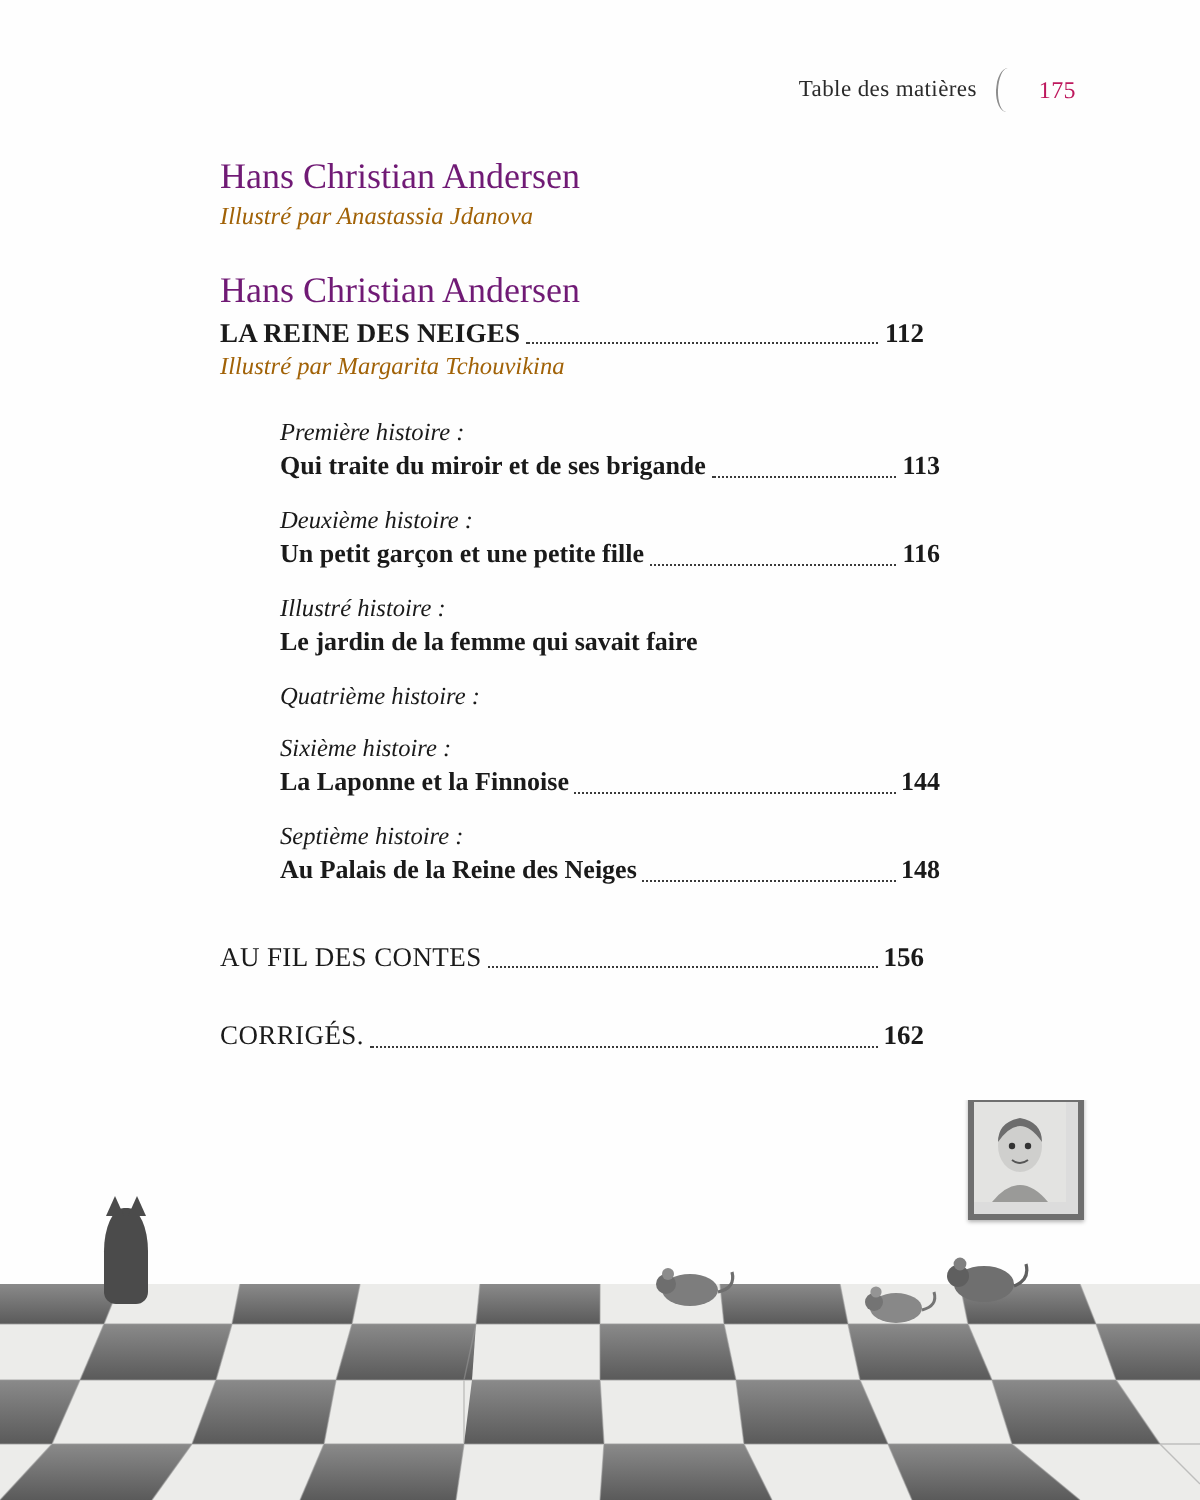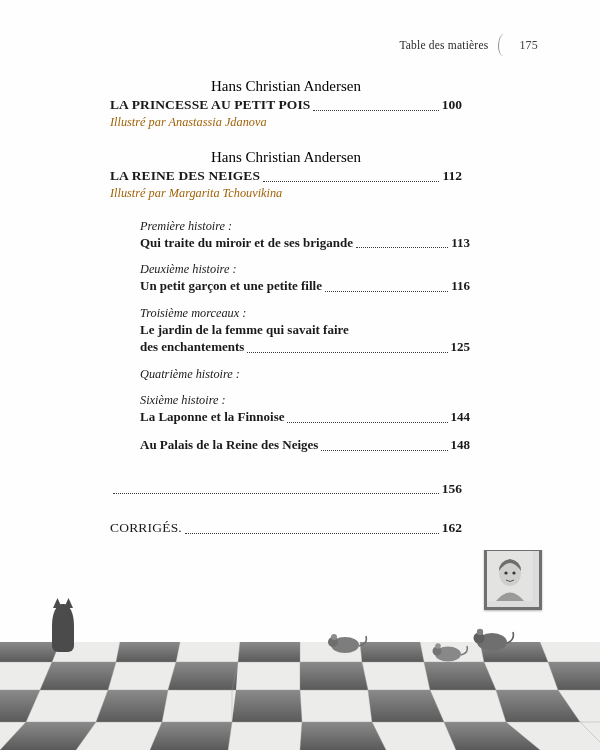--- a/index.html
+++ b/index.html
@@ -40,38 +40,37 @@
   .header .hdr-sep {
     display: inline-block;
     width: 10px;
     height: 22px;
     border-left: 1px solid #8d8d8d;
     border-radius: 60% 0 0 60%;
     transform: skewX(-2deg);
   }
   .header .hdr-page {
     font-size: 12px;
-    color: #404040;
+    color: #be185d;
   }
 
   
   .toc {
     position: absolute;
     top: 76px;
     left: 110px;
     width: 352px;
   }
 
   .entry-block { margin-bottom: 17px; }
 
   .author {
-    font-size: 15px;
+    font-size: 18px;
     line-height: 1.35;
-    color: #000000;
-    text-align: center;
+    color: #701a75;
   }
 
   
   .dotline {
     display: flex;
     align-items: flex-end;
     width: 100%;
     line-height: 1.3;
   }
   .dotline .txt {
@@ -192,25 +191,20 @@
   <div class="header">
     <span class="hdr-title">Table des matières</span>
     <span class="hdr-sep"></span>
     <span class="hdr-page">175</span>
   </div>
 
   <div class="toc">
 
     <div class="entry-block">
       <div class="author">Hans Christian Andersen</div>
-      <div class="dotline title-main">
-        <span class="txt">LA PRINCESSE AU PETIT POIS</span>
-        <span class="leader"></span>
-        <span class="pg">100</span>
-      </div>
       <div class="illus">Illustré par Anastassia Jdanova</div>
     </div>
 
     <div class="entry-block">
       <div class="author">Hans Christian Andersen</div>
       <div class="dotline title-main">
         <span class="txt">LA REINE DES NEIGES</span>
         <span class="leader"></span>
         <span class="pg">112</span>
       </div>
@@ -231,55 +225,52 @@
       <div class="sub-entry">
         <div class="sub-label">Deuxième histoire :</div>
         <div class="dotline">
           <span class="txt">Un petit garçon et une petite fille</span>
           <span class="leader"></span>
           <span class="pg">116</span>
         </div>
       </div>
 
       <div class="sub-entry">
-        <div class="sub-label">Troisième morceaux :</div>
+        <div class="sub-label">Illustré histoire :</div>
         <div class="sub-title-line2">Le jardin de la femme qui savait faire</div>
-        <div class="dotline">
-          <span class="txt">des enchantements</span>
-          <span class="leader"></span>
-          <span class="pg">125</span>
-        </div>
       </div>
 
       <div class="sub-entry">
         <div class="sub-label">Quatrième histoire :</div>
       </div>
 
 
       <div class="sub-entry">
         <div class="sub-label">Sixième histoire :</div>
         <div class="dotline">
           <span class="txt">La Laponne et la Finnoise</span>
           <span class="leader"></span>
           <span class="pg">144</span>
         </div>
       </div>
 
       <div class="sub-entry">
+        <div class="sub-label">Septième histoire :</div>
         <div class="dotline">
           <span class="txt">Au Palais de la Reine des Neiges</span>
           <span class="leader"></span>
           <span class="pg">148</span>
         </div>
       </div>
 
     </div>
 
     <div class="tail">
       <div class="dotline">
+        <span class="txt">AU FIL DES CONTES</span>
         <span class="leader"></span>
         <span class="pg">156</span>
       </div>
       <div class="dotline">
         <span class="txt">CORRIGÉS.</span>
         <span class="leader"></span>
         <span class="pg">162</span>
       </div>
     </div>
 

